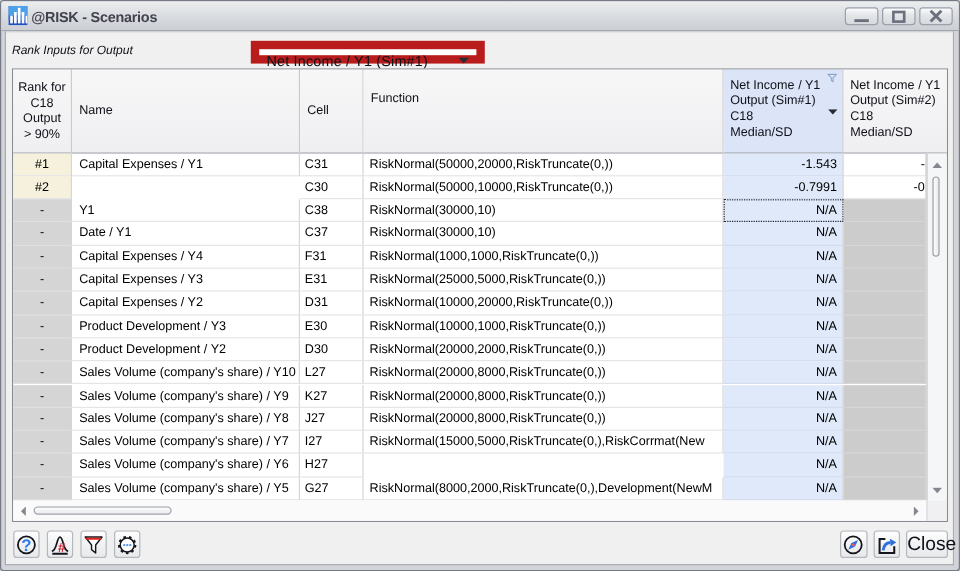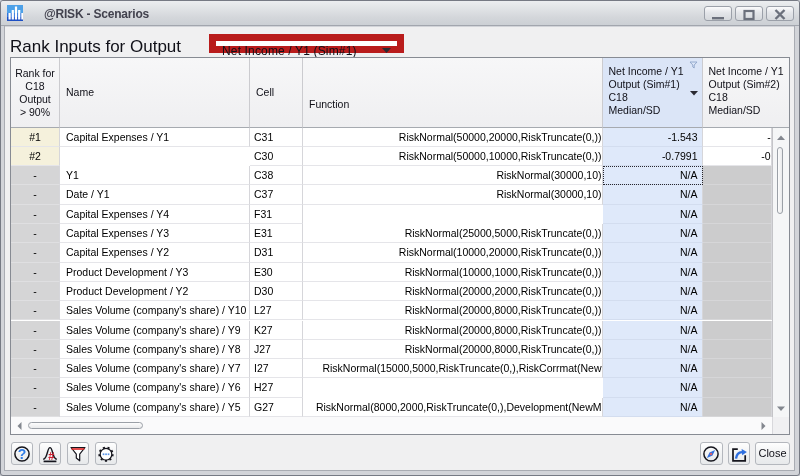--- a/index.html
+++ b/index.html
@@ -1,51 +1,51 @@
 <!DOCTYPE html>
 <html><head><meta charset="utf-8"><title>@RISK - Scenarios</title><style>
 * { margin:0; padding:0; box-sizing:border-box; }
 body { width:800px; height:476px; font-family:"Liberation Sans",sans-serif; overflow:hidden; position:relative; background:#c9ccd2; }
 .win { position:absolute; inset:0; border:1px solid #767a84; background:#d2d4d9; border-radius:3px; }
 .titlebar { position:absolute; left:0; top:0; right:0; height:25px;
   background:linear-gradient(#eceef0,#d3d6da 70%,#ccd0d5); border-bottom:1px solid #a2a6ae; border-radius:2px 2px 0 0; }
-.title { position:absolute; left:43px; top:6px; font-size:12px; font-weight:bold; color:#42424e; letter-spacing:-0.2px; }
+.title { position:absolute; left:25px; top:6px; font-size:12px; font-weight:bold; color:#42424e; letter-spacing:-0.2px; }
 .ticon { position:absolute; left:6px; top:4px; }
 .wbtn { position:absolute; top:5px; height:15px; width:28px; border:1px solid #9ba0a9;
   border-radius:3px; background:linear-gradient(#fbfbfc,#e3e5e9 45%,#d6d9dd); }
 .content { position:absolute; left:4px; right:5px; top:26px; bottom:5px; background:#f0f0f1; }
 .fl { position:absolute; background:#a9acb3; }
-.lbl { position:absolute; left:5px; top:10px; font-size:17px; color:#101018; }
+.lbl { position:absolute; left:5px; top:10px; font-size:10px; color:#101018;font-style:italic; }
 .dd { position:absolute; left:204px; top:6.5px; width:195px; height:19.5px; background:#fff; border:7px solid #b91c1c; }
 .dd span { position:absolute; left:6px; top:3px; font-size:12px; letter-spacing:0.15px; color:#101018; }
 .grid { position:absolute; left:5px; top:30px; width:780px; height:378px; border:1px solid #878b93; background:#fff; }
 .hc { position:absolute; top:0; height:69.5px; background:linear-gradient(#f7f7f8,#efeff1); border-right:1px solid #cbcbcf; border-bottom:1px solid #a6aab0; font-size:10.5px; color:#101018; }
 .hc.blue { background:#dbe5f7; }
 .hc .pl { position:absolute; left:6px; }
 .row { position:absolute; left:0; width:778px; height:19.3px; }
 .cell { position:absolute; top:0; height:19.3px; font-size:10.5px; color:#000; line-height:19px;
   border-right:1px solid #d6d6da; border-bottom:1px solid #e5e5e9; overflow:hidden; white-space:nowrap; }
 .c1 { left:0; width:49px; text-align:center; }
 .c2 { left:49px; width:190px; padding-left:6px; }
 .c3 { left:239px; width:53px; padding-left:4px; }
-.c4 { left:292px; width:299.5px; padding-left:5px;text-align:right; }
+.c4 { left:292px; width:299.5px; padding-left:5px; }
 .c5 { left:591.5px; width:100px; text-align:right; padding-right:4px; background:#dfe9fa; border-bottom:1px solid #d3ddef; }
 .c6 { left:691.5px; width:69.5px; }
 .cream { background:#f5f1dc; }
 .cgray { background:#d5d5d6; border-bottom:1px solid #dfdfe1; }
 .c6gray { background:#cccccd; border-bottom:1px solid #d6d6d8; }
 .vsb { position:absolute; left:761px; top:69.5px; width:17px; height:289.5px; background:#f5f6f7; border-left:1px solid #c4c4c8; }
 .hsb { position:absolute; left:0; top:359px; width:761px; height:17px; background:#fafafb; }
 .corner { position:absolute; left:761px; top:359px; width:17px; height:17px; background:#f0f0f2; border-left:1px solid #d8d8dc; }
 .vthumb { position:absolute; left:3.5px; top:19px; width:6px; height:67px; border:1px solid #9ba0a7; border-radius:5px; background:linear-gradient(90deg,#fdfdfd,#e9eaec); }
 .hthumb { position:absolute; left:17px; top:4.5px; width:115px; height:7.5px; border:1px solid #9ba0a7; border-radius:5px; background:linear-gradient(#fdfdfd,#e9eaec); }
 .arr { position:absolute; }
 .btn { position:absolute; top:415px; width:22.5px; height:23px; border:1px solid #b4b7bd; border-radius:3px; background:linear-gradient(#fefefe,#f0f1f2 55%,#e7e9eb); }
 .btn svg { position:absolute; left:50%; top:50%; transform:translate(-50%,-50%); }
-.close { position:absolute; top:415px; left:750px; width:35px; height:23px; border:1px solid #b4b7bd; border-radius:3px; background:linear-gradient(#fefefe,#f0f1f2 55%,#e7e9eb); font-size:11px; color:#101018; text-align:center; line-height:21px; }
+.close { position:absolute; top:415px; left:750px; width:35px; height:23px; border:1px solid #b4b7bd; border-radius:3px; background:linear-gradient(#fefefe,#f0f1f2 55%,#e7e9eb); font-size:16px; color:#101018; text-align:center; line-height:21px; }
 .sel { outline:1px dotted #26262e; outline-offset:-1px; }
 </style></head>
 <body>
 <div class="win">
  <div class="titlebar">
   <svg class="ticon" width="16" height="16">
    <rect x="0" y="0" width="16" height="16" fill="#1c4fc4"></rect>
    <rect x="0" y="0" width="16" height="8" fill="#4da1e8"></rect>
    <rect x="0" y="8" width="16" height="4" fill="#2f74dc"></rect>
    <rect x="1.5" y="8" width="2.2" height="6.5" fill="#fff"></rect>
@@ -80,21 +80,21 @@
    <div class="hc" style="left:0;width:49px;text-align:center;">
           <div style="position:absolute;top:9px;width:100%;line-height:13px;">Rank for<br>C18<br>Output<br>&gt; 90%</div>
         </div>
    <div class="hc" style="left:49px;width:190px;">
           <span class="pl" style="top:28px;">Name</span>
         </div>
    <div class="hc" style="left:239px;width:53px;">
           <span class="pl" style="top:28px;">Cell</span>
         </div>
    <div class="hc" style="left:292px;width:299.5px;">
-          <span class="pl" style="top:40px;text-align:center;">Function</span>
+          <span class="pl" style="top:18px;text-align:center;">Function</span>
         </div>
    <div class="hc blue" style="left:591.5px;width:100px;">
      <div class="pl" style="top:7px;line-height:13px;">Net Income / Y1<br>Output (Sim#1)<br>C18<br>Median/SD</div>
      <svg style="position:absolute;right:4px;top:3px" width="9" height="8">
             <path d="M1 1 L8 1 L5.2 4 L5.2 7 L3.8 6 L3.8 4 Z" fill="none" stroke="#8da4c8" stroke-width="0.9"></path>
           </svg>
      <svg style="position:absolute;right:4px;top:33px" width="8" height="5">
             <path d="M0 0 L8 0 L4 4.5 Z" fill="#2a2a32"></path>
           </svg>
    </div>
@@ -133,20 +133,21 @@
     <div class="cell c2">Date / Y1</div>
     <div class="cell c3">C37</div>
     <div class="cell c4">RiskNormal(30000,10)</div>
     <div class="cell c5">N/A</div>
     <div class="cell c6 c6gray"></div>
    </div>
    <div class="row" style="top:146.7px;">
     <div class="cell c1 cgray">-</div>
     <div class="cell c2">Capital Expenses / Y4</div>
     <div class="cell c3">F31</div>
+    <div class="cell c4">RiskNormal(1000,1000,RiskTruncate(0,))</div>
     <div class="cell c5">N/A</div>
     <div class="cell c6 c6gray"></div>
    </div>
    <div class="row" style="top:166.0px;">
     <div class="cell c1 cgray">-</div>
     <div class="cell c2">Capital Expenses / Y3</div>
     <div class="cell c3">E31</div>
     <div class="cell c4">RiskNormal(25000,5000,RiskTruncate(0,))</div>
     <div class="cell c5">N/A</div>
     <div class="cell c6 c6gray"></div>

